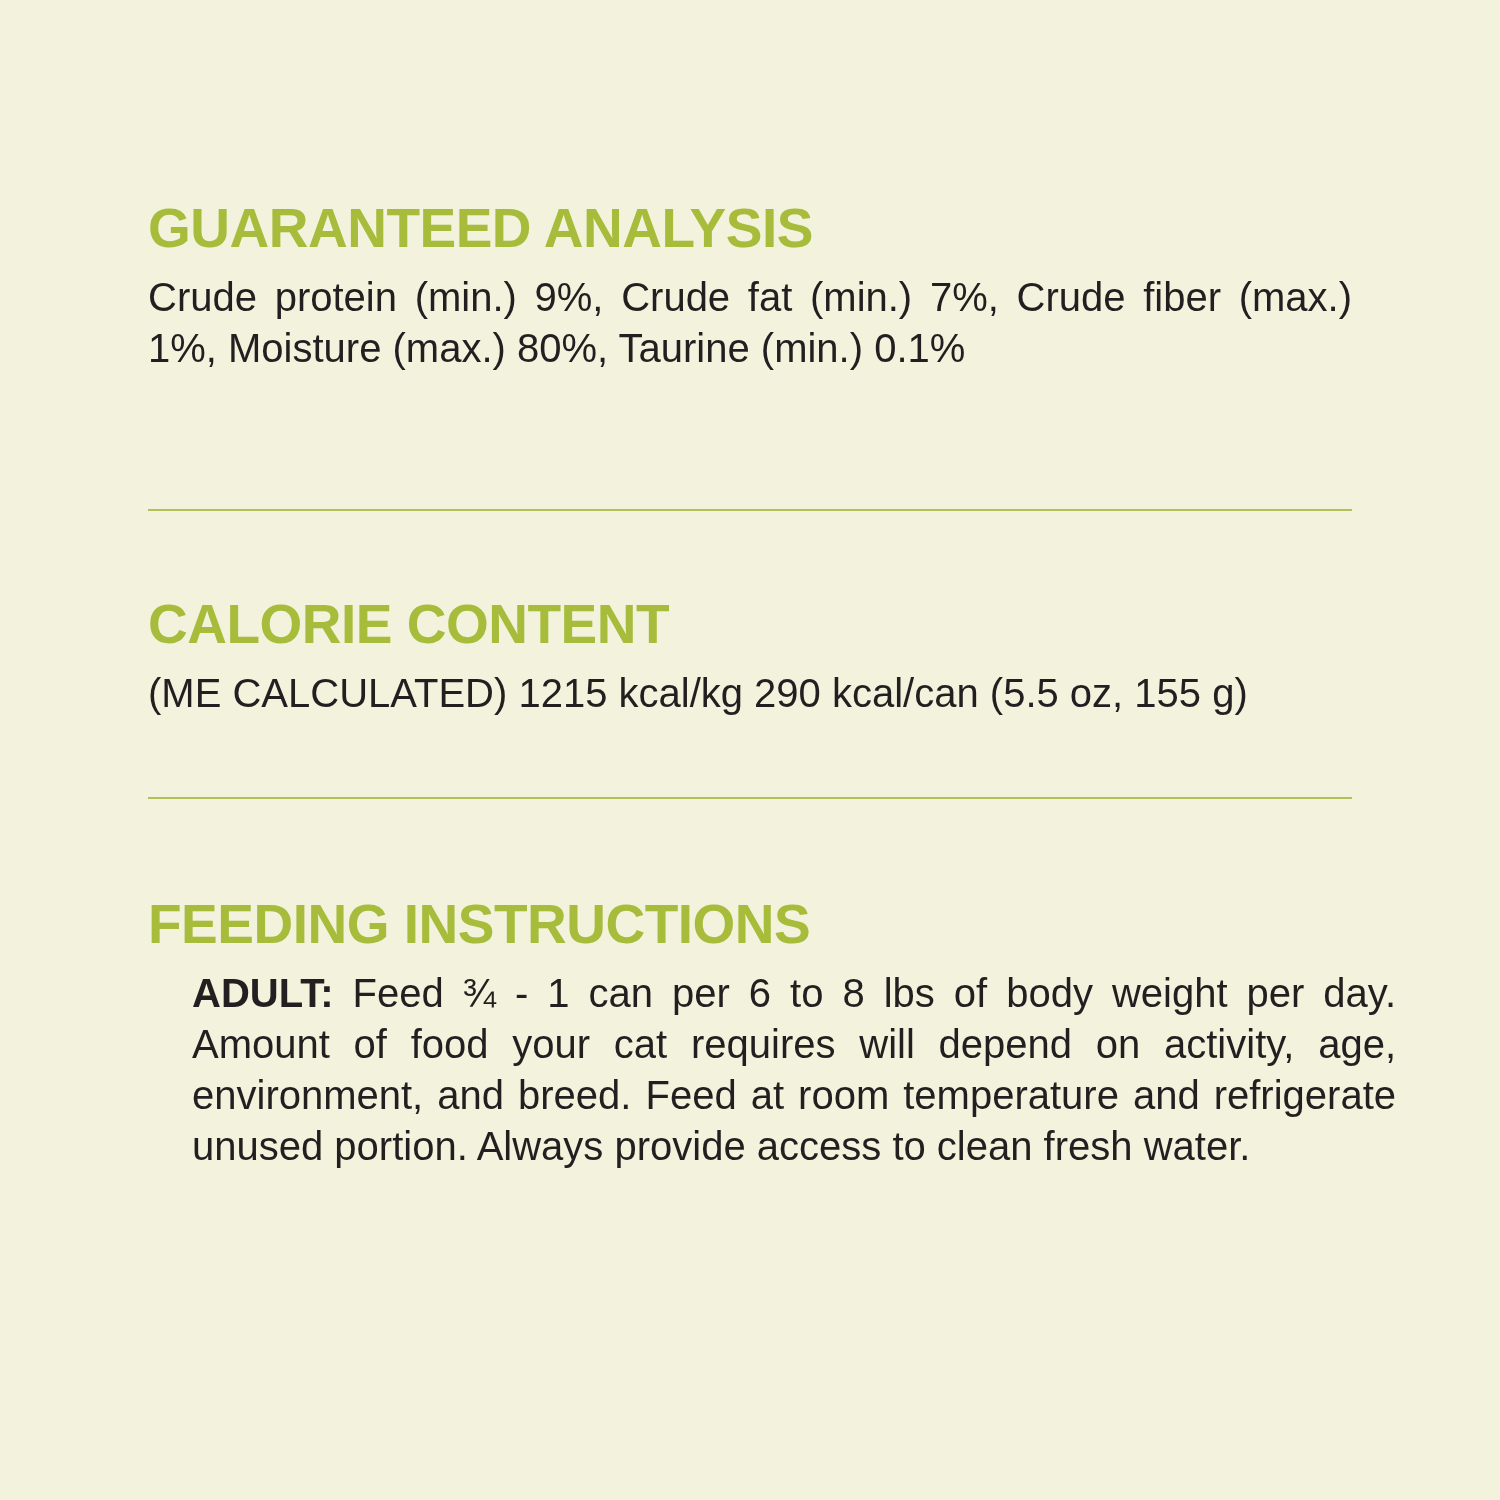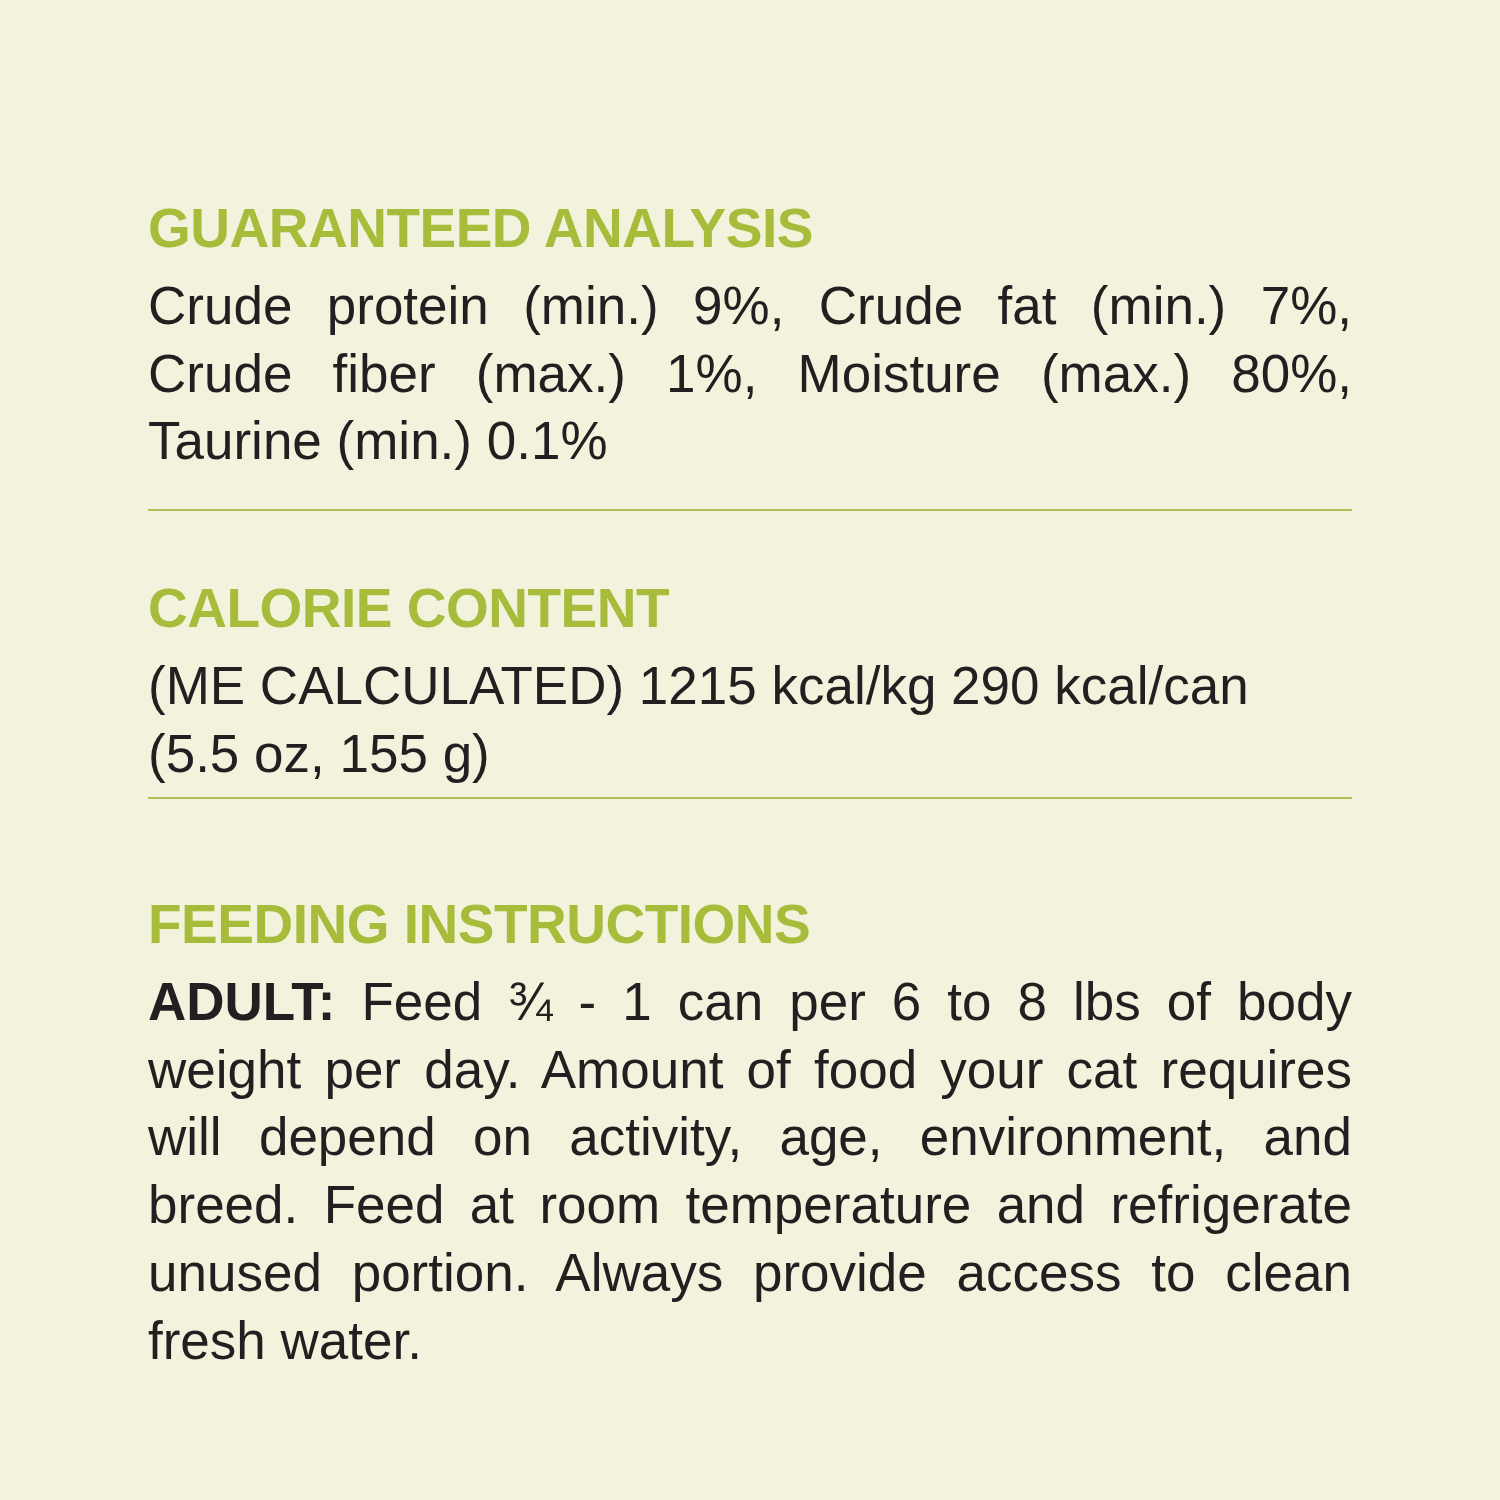--- a/index.html
+++ b/index.html
@@ -29,21 +29,21 @@
     font-weight: bold;
     font-size: 55px;
     letter-spacing: -0.5px;
     line-height: 1.05;
     margin: 0;
     text-transform: uppercase;
     font-stretch: condensed;
   }
   .body-text {
     color: #231f20;
-    font-size: 53px;
+    font-size: 40px;
     line-height: 1.28;
     margin: 0;
     text-align: justify;
     text-justify: inter-word;
   }
   .body-text.nojustify {
     text-align: left;
   }
   .divider {
     width: 1204px;
@@ -55,29 +55,29 @@
 
   
   #ga-section { position: absolute; left: 148px; top: 200px; }
   #ga-section .section-title { margin-bottom: 14px; }
   #ga-text { width: 1204px; }
 
   #divider-1 { position: absolute; left: 148px; top: 509px; }
 
   
   #cal-section { position: absolute; left: 148px; top: 580px; }
-  #cal-section .section-title { margin-bottom: 14px; }
+  #cal-section .section-title { margin-bottom: 14px; margin-top: 16px; }
   #cal-text { width: 1204px; }
 
   #divider-2 { position: absolute; left: 148px; top: 797px; }
 
   
   #feed-section { position: absolute; left: 148px; top: 896px; }
   #feed-section .section-title { margin-bottom: 14px; }
-  #feed-text { width: 1204px; }
+  #feed-text { width: 1204px; margin-left: 44px; }
   .bold-lead { font-weight: bold; }
 </style>
 </head>
 <body>
 
 <div class="page">
 
   <section class="section" id="ga-section">
     <h2 class="section-title">GUARANTEED ANALYSIS</h2>
     <p class="body-text" id="ga-text">Crude protein (min.) 9%, Crude fat (min.) 7%, Crude fiber (max.) 1%, Moisture (max.) 80%, Taurine (min.) 0.1%</p>

